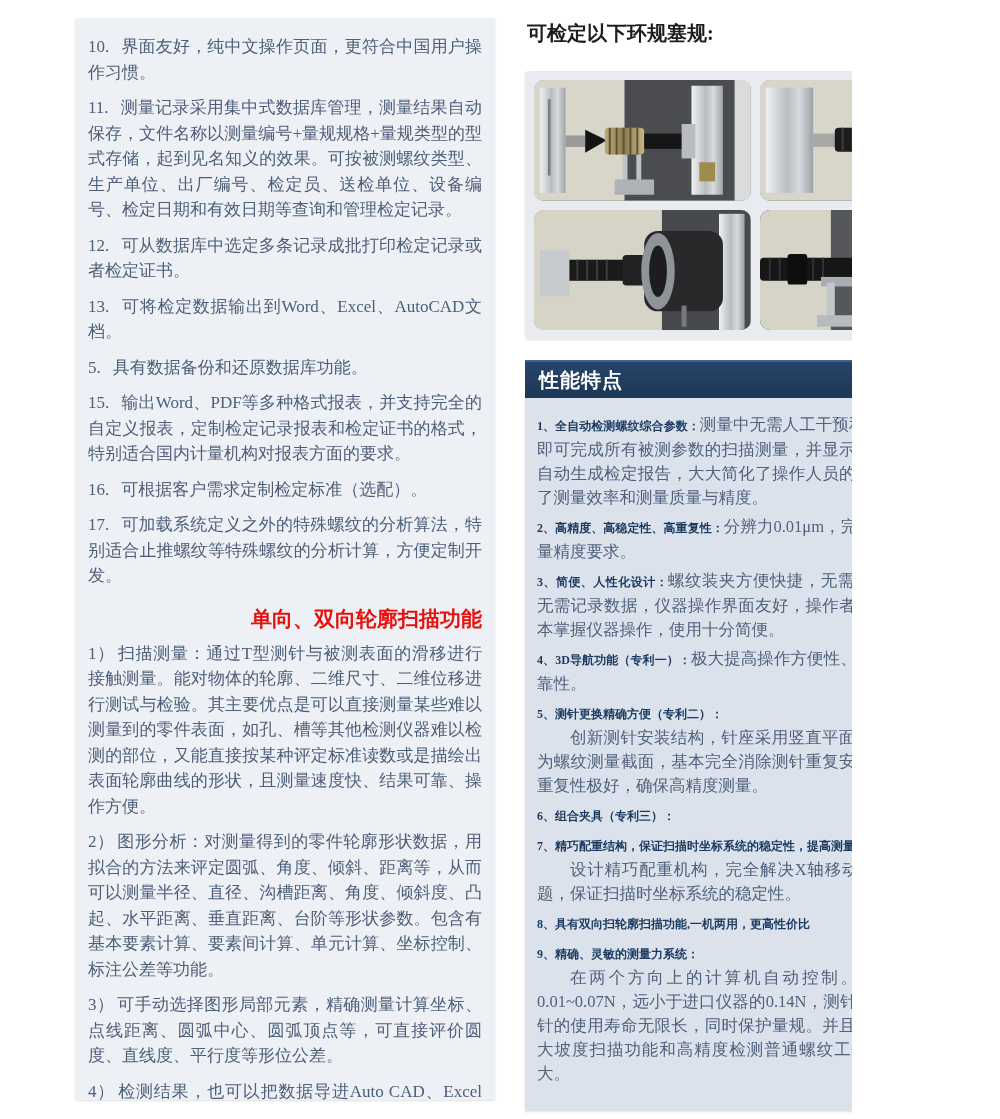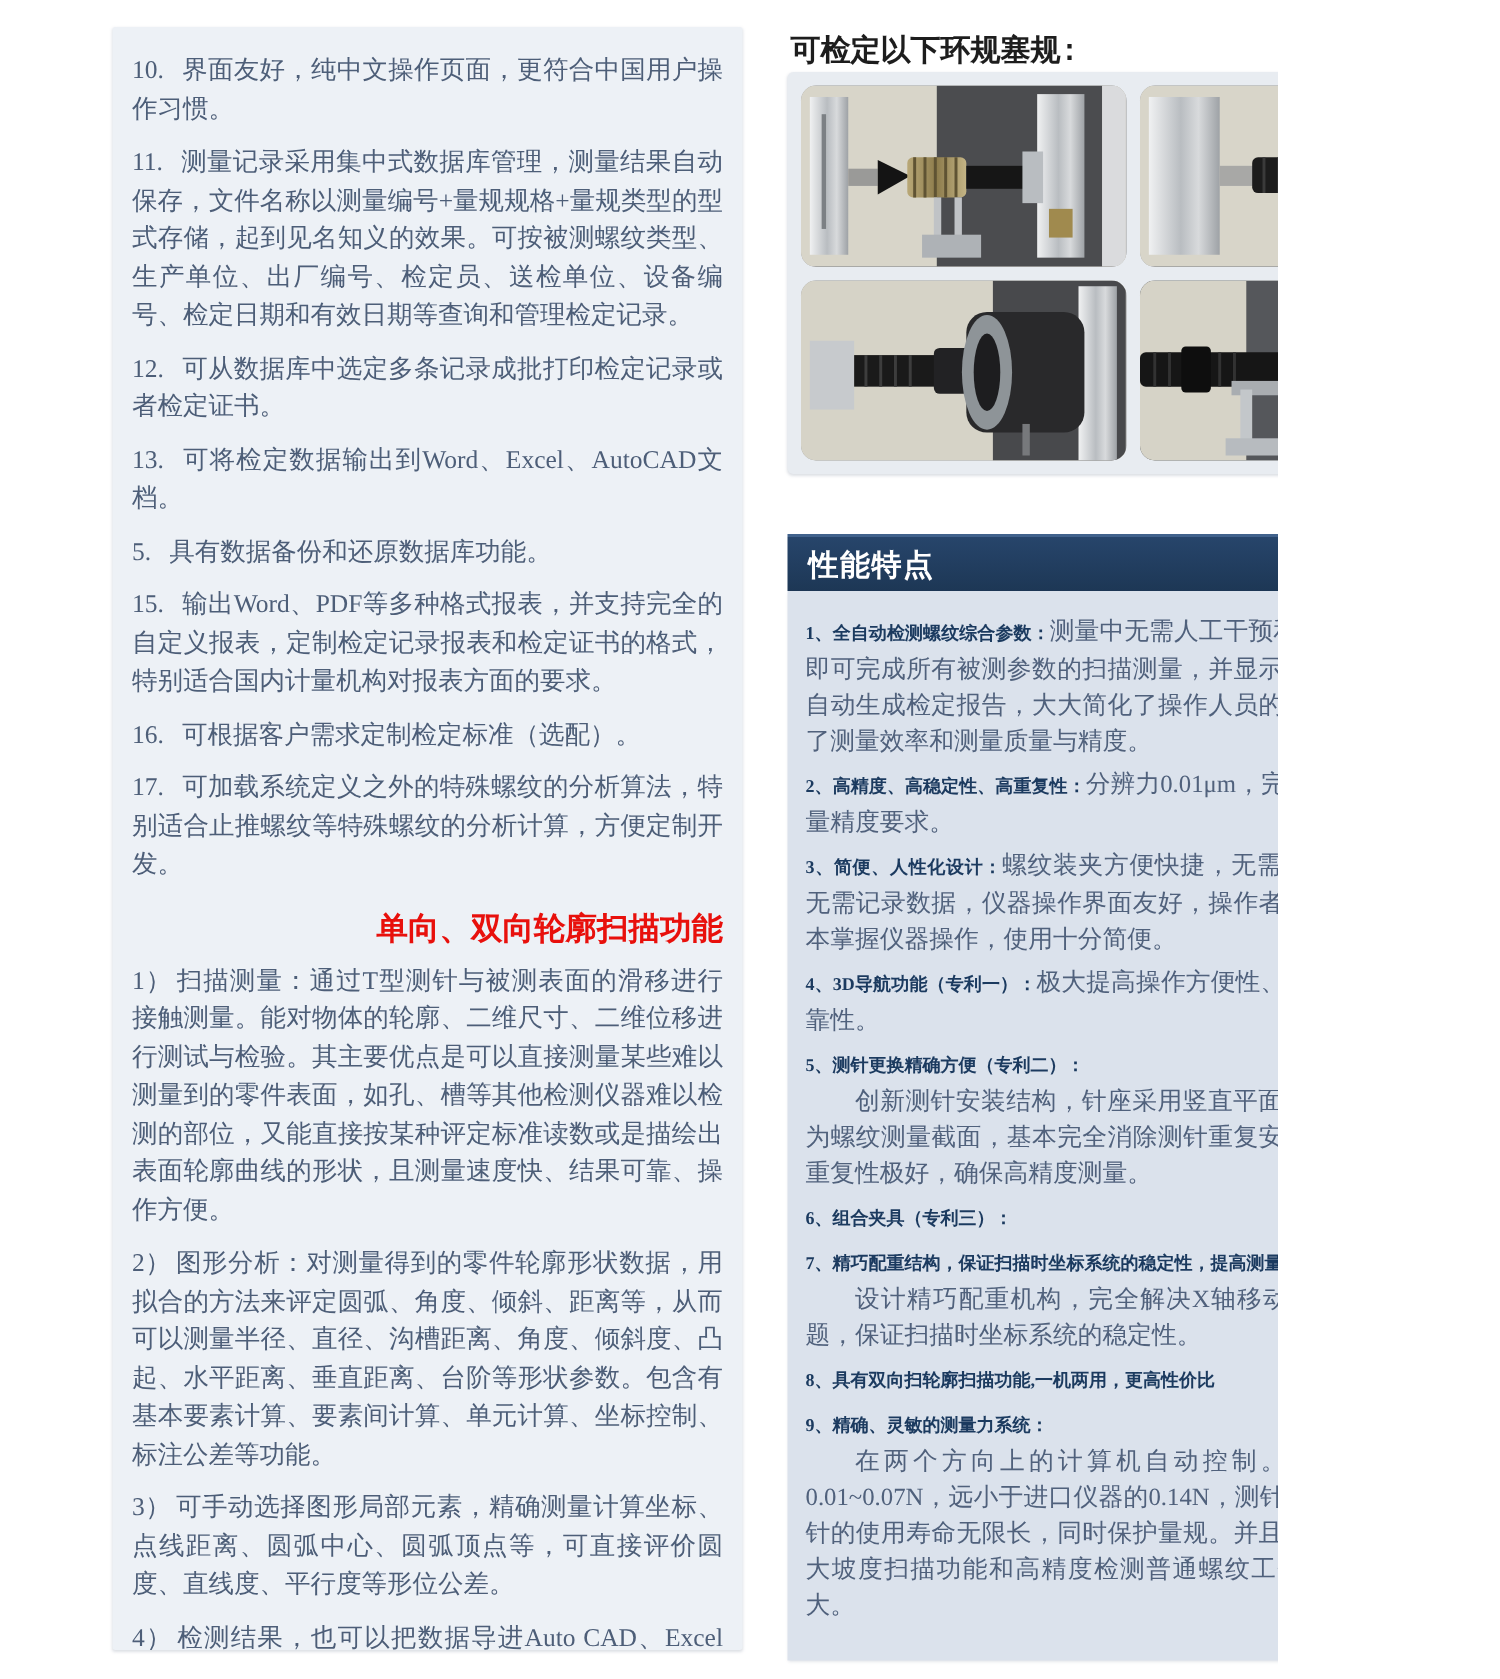--- a/index.html
+++ b/index.html
@@ -22,34 +22,34 @@
   .li.sub .num { margin-right:3px; }
   .red-title {
     font-family:"Liberation Sans","DejaVu Sans",sans-serif;
     font-size:21px; font-weight:700; color:#e8100c;
     text-align:right; margin:16px 0 8px 0;
   }
 
   
   .right-col { position:absolute; left:525px; top:20px; width:460px; }
   .gauges-title {
-    font-family:Liberation Mono, monospace;
-    font-size:20px; font-weight:700; color:#1d1d1d; margin:0 0 1px 2px;
+    font-family:Liberation Serif, serif;
+    font-size:20px; font-weight:700; color:#1d1d1d; margin:0 0 24px 2px;
   }
   .photo-panel {
     width:460px; height:268px; background:#e8ecf1; border-radius:4px;
     display:grid; grid-template-columns:1fr 1fr; grid-template-rows:1fr 1fr;
     gap:9px; padding:9px;
     box-shadow:0 1px 2px rgba(120,130,150,.25);
   }
   .photo { border-radius:10px; overflow:hidden; background:#9a9a9a; }
   .photo svg { display:block; width:100%; height:100%; }
 
   .features-header {
-    margin-top:40px; height:38px;
+    margin-top:21px; height:38px;
     background:linear-gradient(#27456b,#1d3755);
     border-top:2px solid #41628c;
     display:flex; align-items:center; padding-left:14px;
   }
   .features-header span {
     font-family:"Liberation Sans","DejaVu Sans",sans-serif;
     font-size:20px; font-weight:700; color:#ffffff; letter-spacing:1px;
   }
   .features-body {
     background:#dbe2ec; padding:10px 12px 14px 12px; min-height:713px;

